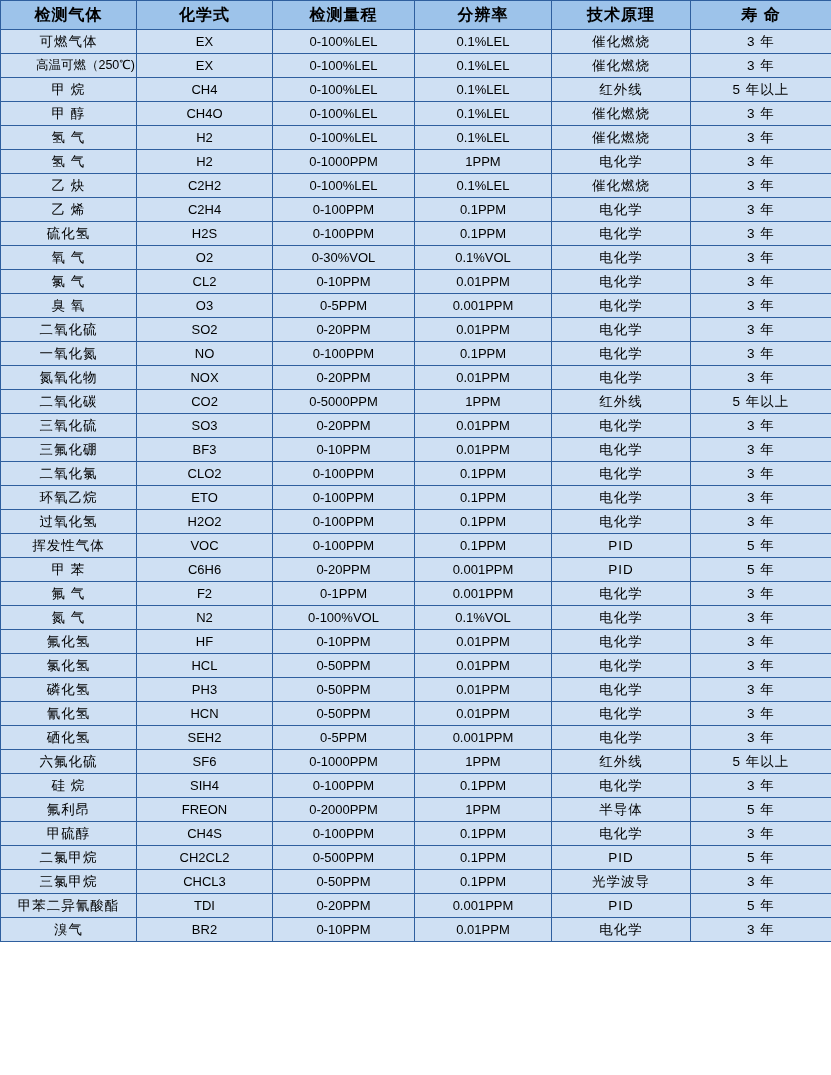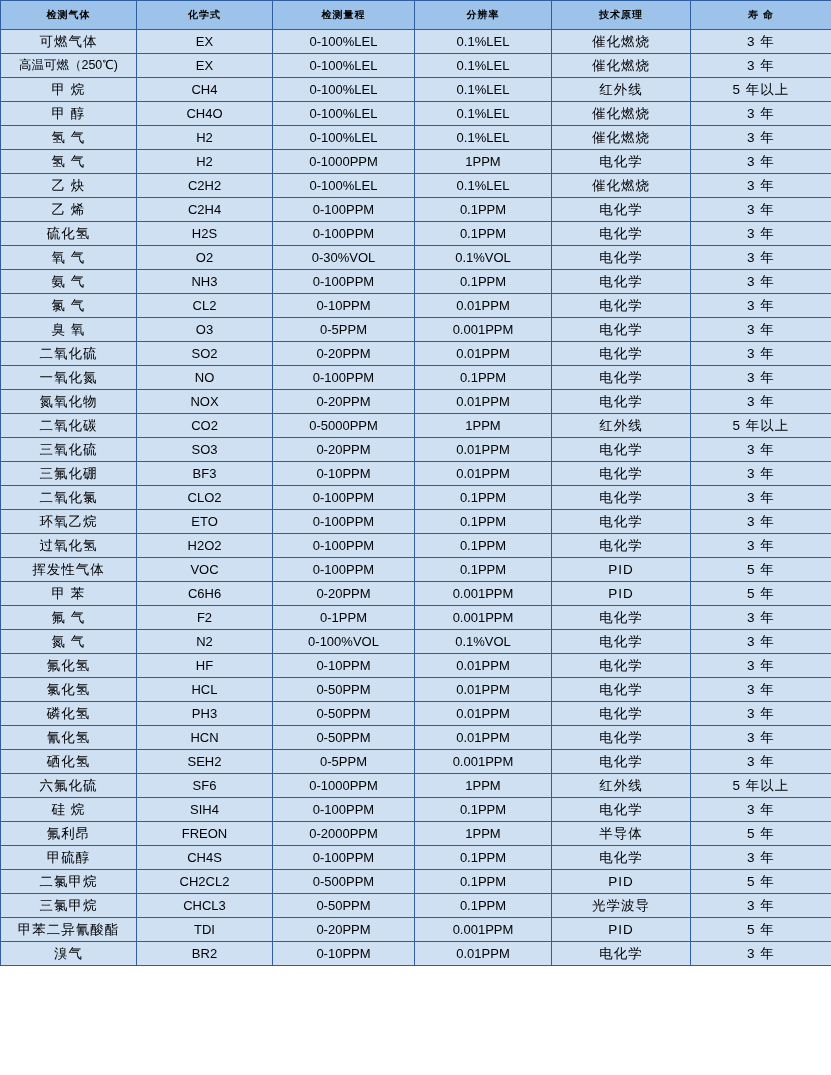--- a/index.html
+++ b/index.html
@@ -19,38 +19,39 @@
   #gas-table th, #gas-table td {
     border: 1px solid #2f5f9e;
     text-align: center;
     vertical-align: middle;
     color: #000000;
     white-space: nowrap;
     overflow: hidden;
   }
   #gas-table thead th {
     background: #9dc3ea;
-    font-size: 10px;
+    font-size: 16px;
     font-weight: bold;
     height: 26px;
     letter-spacing: 1px;
   }
   #gas-table tbody td {
     background: #cfe0f3;
     font-size: 13px;
     height: 21px;
     line-height: 21px;
   }
   #gas-table tbody td.cn {
     font-size: 13.5px;
     letter-spacing: 1px;
   }
   #gas-table tbody td.small {
     font-size: 12.5px;
     letter-spacing: 0;
+    text-align: right;
   }
   col.c0 { width: 136px; }
   col.c1 { width: 136px; }
   col.c2 { width: 142px; }
   col.c3 { width: 137px; }
   col.c4 { width: 139px; }
   col.c5 { width: 141px; }
 </style>
 </head>
 <body>
@@ -149,28 +150,20 @@
       </tr>
       <tr>
         <td class="cn">氧 气</td>
         <td>O2</td>
         <td>0-30%VOL</td>
         <td>0.1%VOL</td>
         <td class="cn">电化学</td>
         <td class="cn">3 年</td>
       </tr>
       <tr>
-        <td class="cn">氨 气</td>
-        <td>NH3</td>
-        <td>0-100PPM</td>
-        <td>0.1PPM</td>
-        <td class="cn">电化学</td>
-        <td class="cn">3 年</td>
-      </tr>
-      <tr>
         <td class="cn">氯 气</td>
         <td>CL2</td>
         <td>0-10PPM</td>
         <td>0.01PPM</td>
         <td class="cn">电化学</td>
         <td class="cn">3 年</td>
       </tr>
       <tr>
         <td class="cn">臭 氧</td>
         <td>O3</td>

